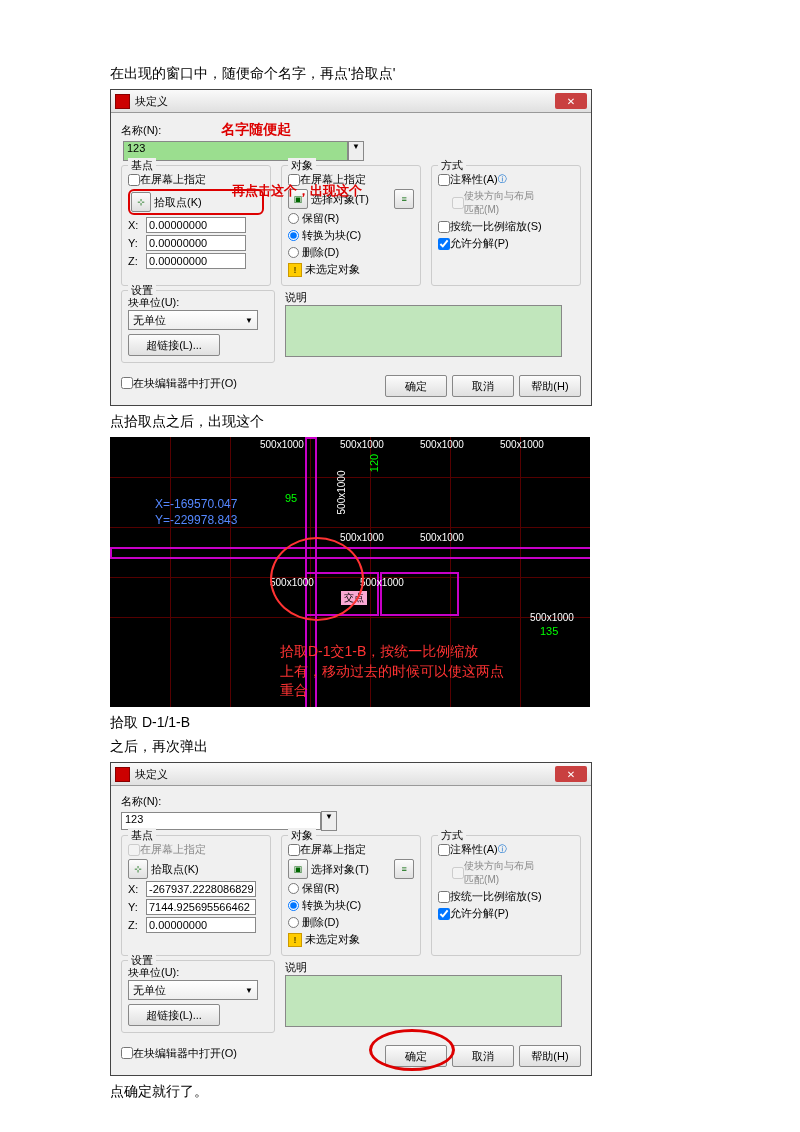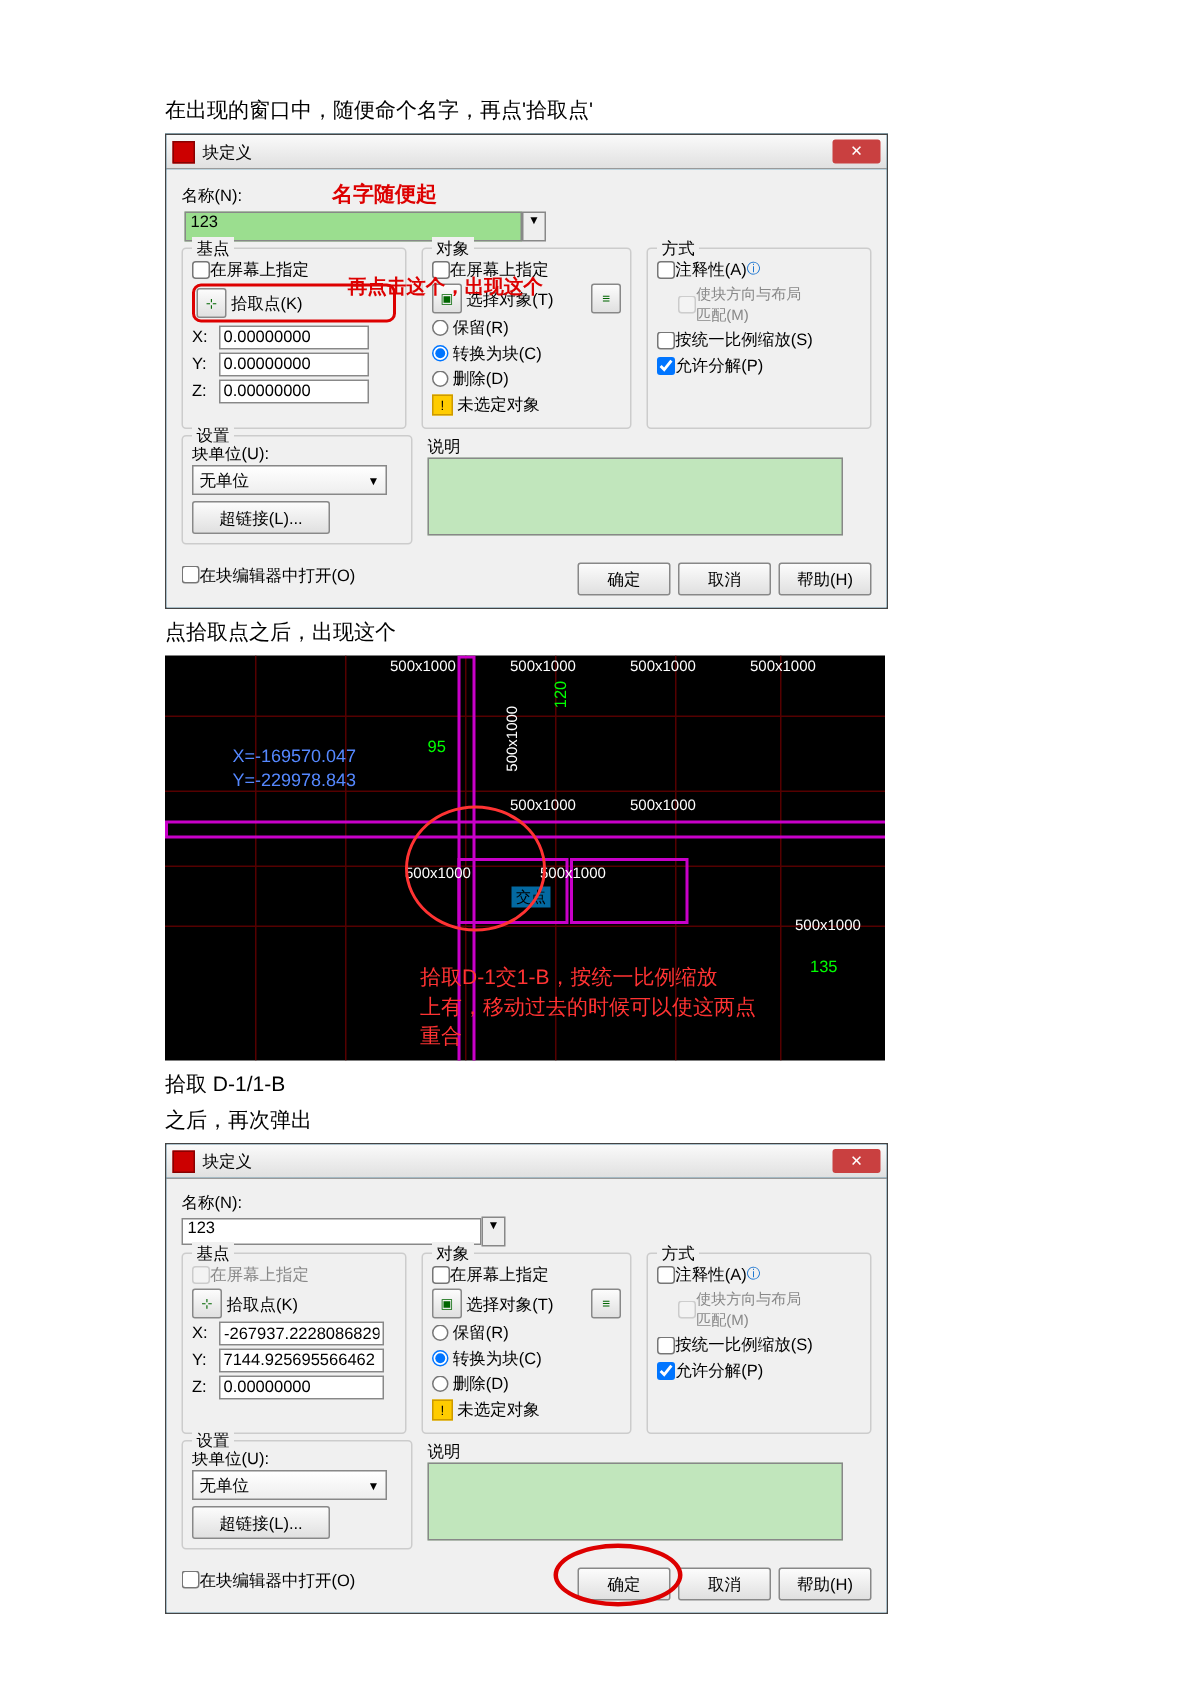--- a/index.html
+++ b/index.html
@@ -33,21 +33,21 @@
 .combo .ar{font-size:8px}
 .anno{color:#d00;font-size:14px;font-weight:bold}
 .circled{border:2px solid #d00;border-radius:10px}
 .cad{background:#000;width:480px;height:270px;margin:5px 0;position:relative;overflow:hidden}
 .cad .vline{position:absolute;top:0;bottom:0;width:1px;background:#500}
 .cad .hline{position:absolute;left:0;right:0;height:1px;background:#500}
 .cad .mag{position:absolute;border:2px solid #c800c8}
 .cad .dlabel{position:absolute;color:#fff;font-size:10px;white-space:nowrap}
 .cad .glabel{position:absolute;color:#0f0;font-size:11px}
 .cad .coord{position:absolute;color:#58f;font-size:12px}
-.cad .tip{position:absolute;background:#0369a1;border:1px solid #000;color:#000;font-size:10px;padding:0 3px}
+.cad .tip{position:absolute;background:#f9a8d4;border:1px solid #000;color:#000;font-size:10px;padding:0 3px}
 .cad .redtext{position:absolute;color:#f33;font-size:14px;line-height:1.4}
 .cad .redcircle{position:absolute;border:2px solid #f33;border-radius:50%}
 .redoval{position:absolute;border:3px solid #d00;border-radius:50%}
 </style>
 </head>
 <body>
 
 <div class="page">
 
 <div class="txt">在出现的窗口中，随便命个名字，再点'拾取点'</div>
@@ -193,21 +193,21 @@
  <div class="dlabel" style="left:310px;top:2px">500x1000</div>
  <div class="dlabel" style="left:390px;top:2px">500x1000</div>
  <div class="dlabel" style="left:230px;top:95px">500x1000</div>
  <div class="dlabel" style="left:310px;top:95px">500x1000</div>
  <div class="dlabel" style="left:160px;top:140px">500x1000</div>
  <div class="dlabel" style="left:250px;top:140px">500x1000</div>
  <div class="dlabel" style="left:420px;top:175px">500x1000</div>
  <div class="dlabel" style="left:210px;top:50px;transform:rotate(-90deg)">500x1000</div>
  <div class="glabel" style="left:175px;top:55px">95</div>
  <div class="glabel" style="left:255px;top:20px;transform:rotate(-90deg)">120</div>
- <div class="glabel" style="left:430px;top:202px">135</div>
+ <div class="glabel" style="left:430px;top:188px">135</div>
  <div class="coord" style="left:45px;top:60px">X=-169570.047</div>
  <div class="coord" style="left:45px;top:76px">Y=-229978.843</div>
  <div class="tip" style="left:230px;top:153px">交点</div>
  <div class="redcircle" style="left:160px;top:100px;width:90px;height:80px"></div>
  <div class="redtext" style="left:170px;top:205px;white-space:pre-line">拾取D-1交1-B，按统一比例缩放
 上有，移动过去的时候可以使这两点
 重合</div>
 </div>
 
 <div class="txt">拾取 D-1/1-B</div>
@@ -324,14 +324,15 @@
    <div class="btnrow" style="margin-left:auto">
     <div class="btn">确定</div>
     <div class="btn">取消</div>
     <div class="btn">帮助(H)</div>
    </div>
    <div class="redoval" style="left:248px;top:-10px;width:80px;height:36px"></div>
   </div>
  </div>
 </div>
 
+<div class="txt">点确定就行了。</div>
 
 </div>
 
 </body></html>

